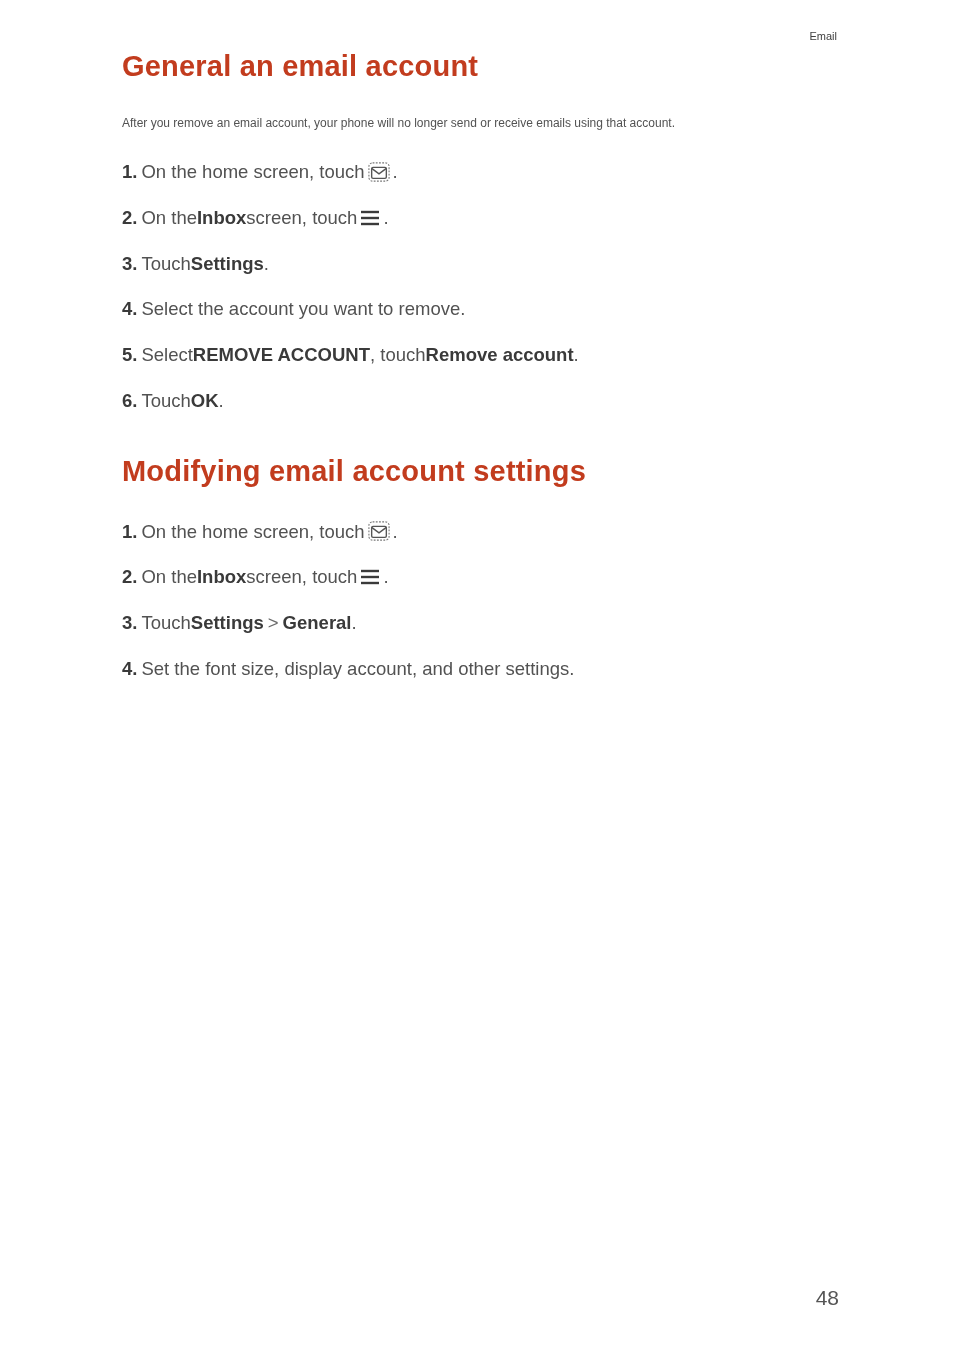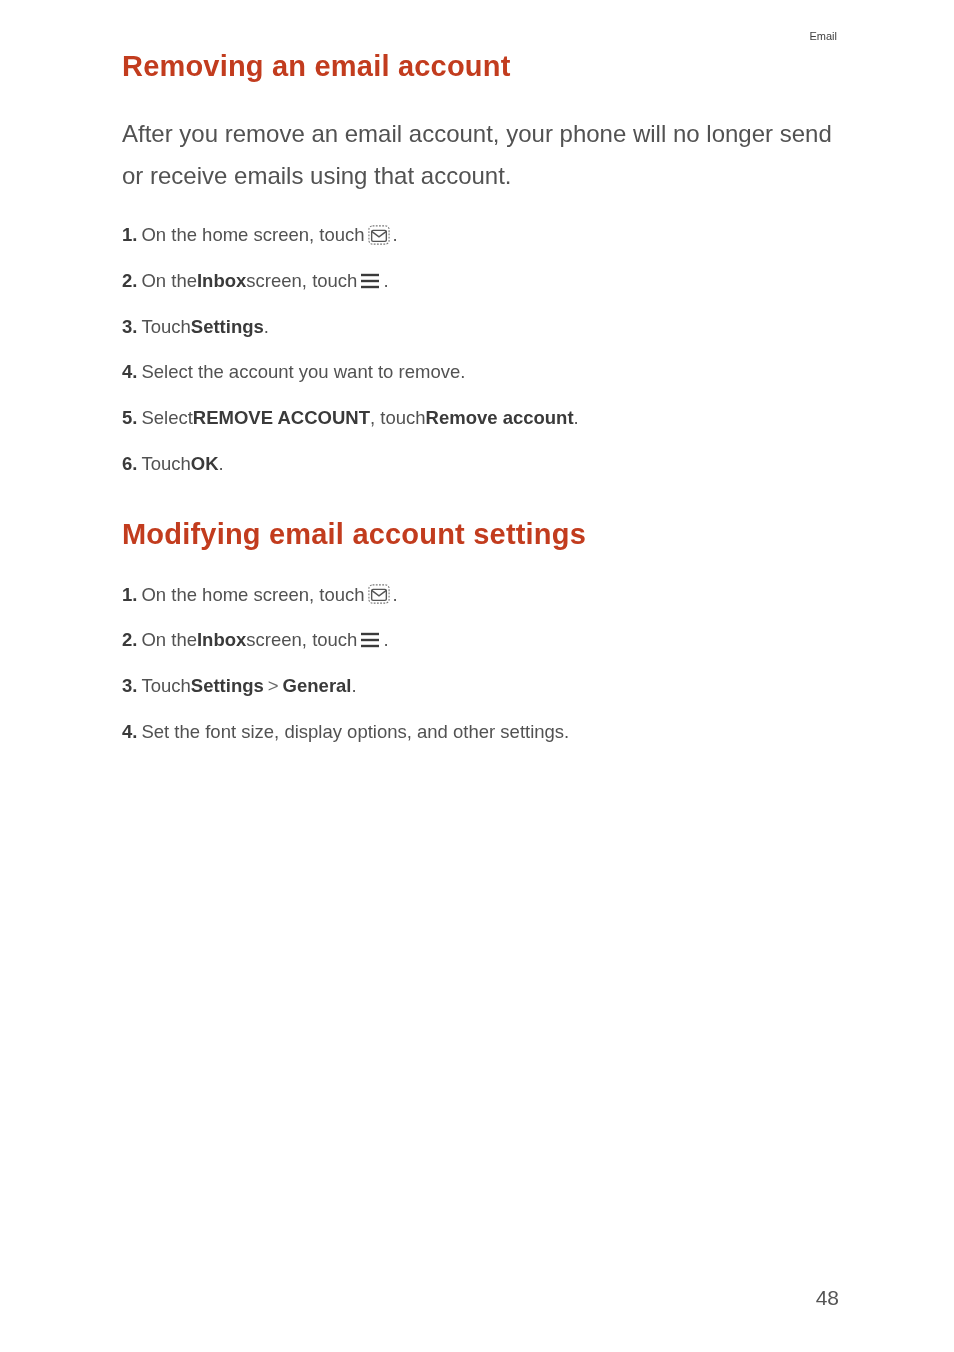--- a/index.html
+++ b/index.html
@@ -26,21 +26,21 @@
       padding-right: 2px;
     }
     h2.section-title {
       color: #c23c1e;
       font-size: 29px;
       font-weight: 700;
       margin-bottom: 30px;
       letter-spacing: 0.2px;
     }
     .intro-para {
-      font-size: 24px;
+      font-size: 12px;
       color: #525252;
       line-height: 1.75;
       margin-bottom: 24px;
     }
     ol.steps {
       list-style: none;
       margin-bottom: 40px;
     }
     ol.steps li {
       font-size: 18.5px;
@@ -86,21 +86,21 @@
       font-size: 21px;
       color: #555;
     }
   </style>
 </head>
 <body>
 
 <div class="page">
   <div class="header-label">Email</div>
 
-  <h2 class="section-title">Removing an email account</h2>
+  <h2 class="section-title">General an email account</h2>
 
   <p class="intro-para">After you remove an email account, your phone will no longer send or receive emails using that account.</p>
 
   <ol class="steps">
     <li>
       <span class="step-num">1.</span>
       <span>On the home screen, touch </span>
       <span class="icon-wrap">
         <svg class="email-icon" viewBox="0 0 24 24">
           <rect x="1" y="2" width="22" height="20" rx="4" fill="none" stroke="#777" stroke-width="1.2" stroke-dasharray="2 1.5"></rect>
@@ -190,18 +190,18 @@
       <span class="step-num">3.</span>
       <span>Touch </span>
       <span class="bold">Settings</span>
       <span class="gt">&gt;</span>
       <span class="bold">General</span>
       <span>.</span>
     </li>
 
     <li>
       <span class="step-num">4.</span>
-      <span>Set the font size, display options, and other settings.</span>
+      <span>Set the font size, display account, and other settings.</span>
     </li>
   </ol>
 </div>
 
 <div class="page-number">48</div>
 
 </body></html>

